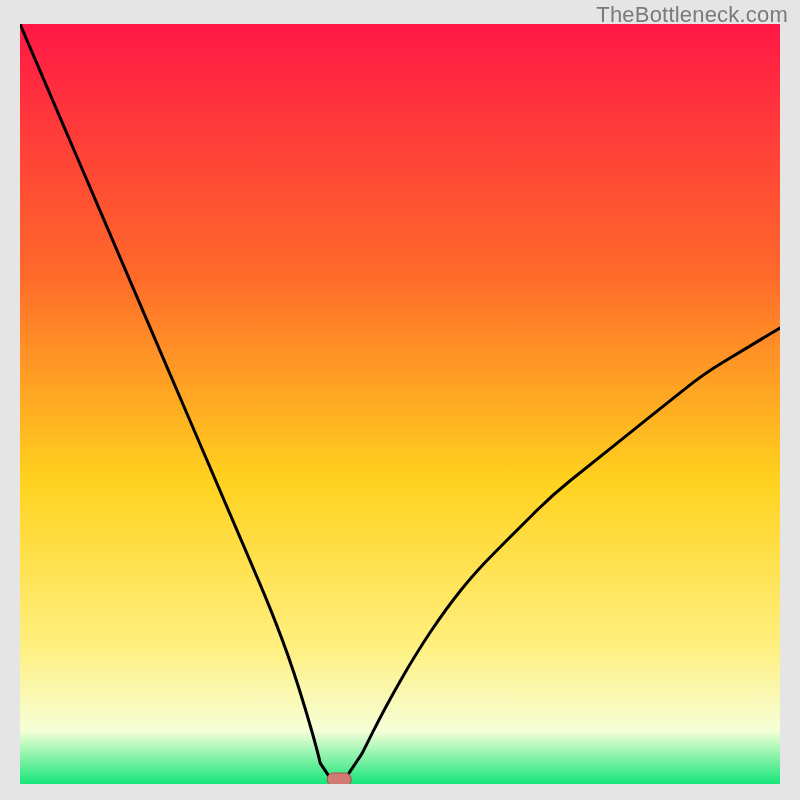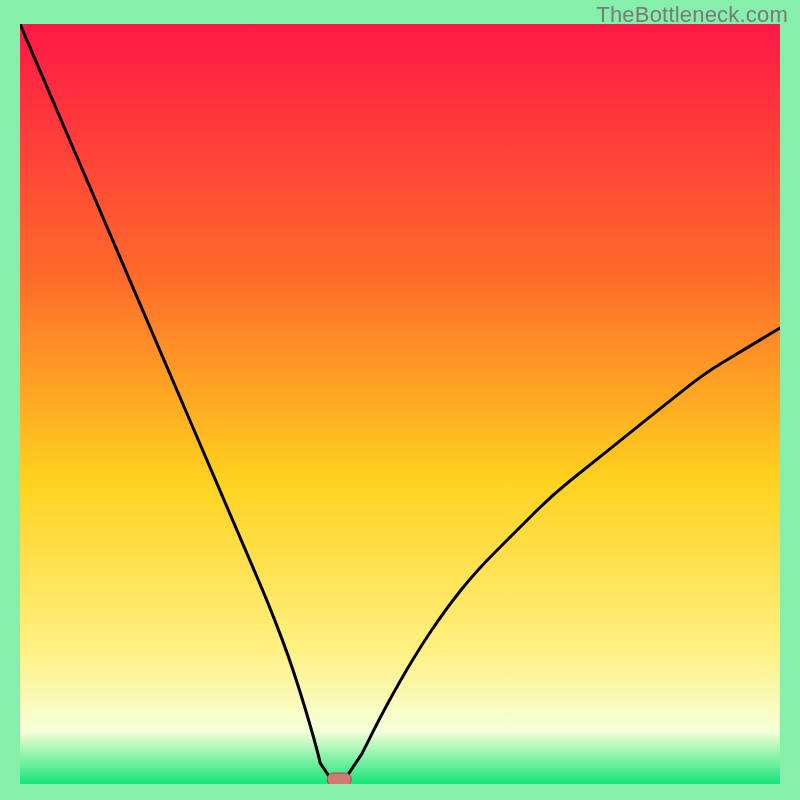--- a/index.html
+++ b/index.html
@@ -8,21 +8,21 @@
     width: 800px;
     height: 800px;
     background: #000;
     overflow: hidden;
     font-family: Arial, Helvetica, sans-serif;
   }
   .wrap {
     position: relative;
     width: 800px;
     height: 800px;
-    background: #86efac;
+    background: #e5e5e5;
   }
   .watermark {
     position: absolute;
     top: 2px;
     right: 12px;
     color: #7a7a7a;
     font-size: 22px;
     font-weight: 500;
     letter-spacing: 0.2px;
     user-select: none;

